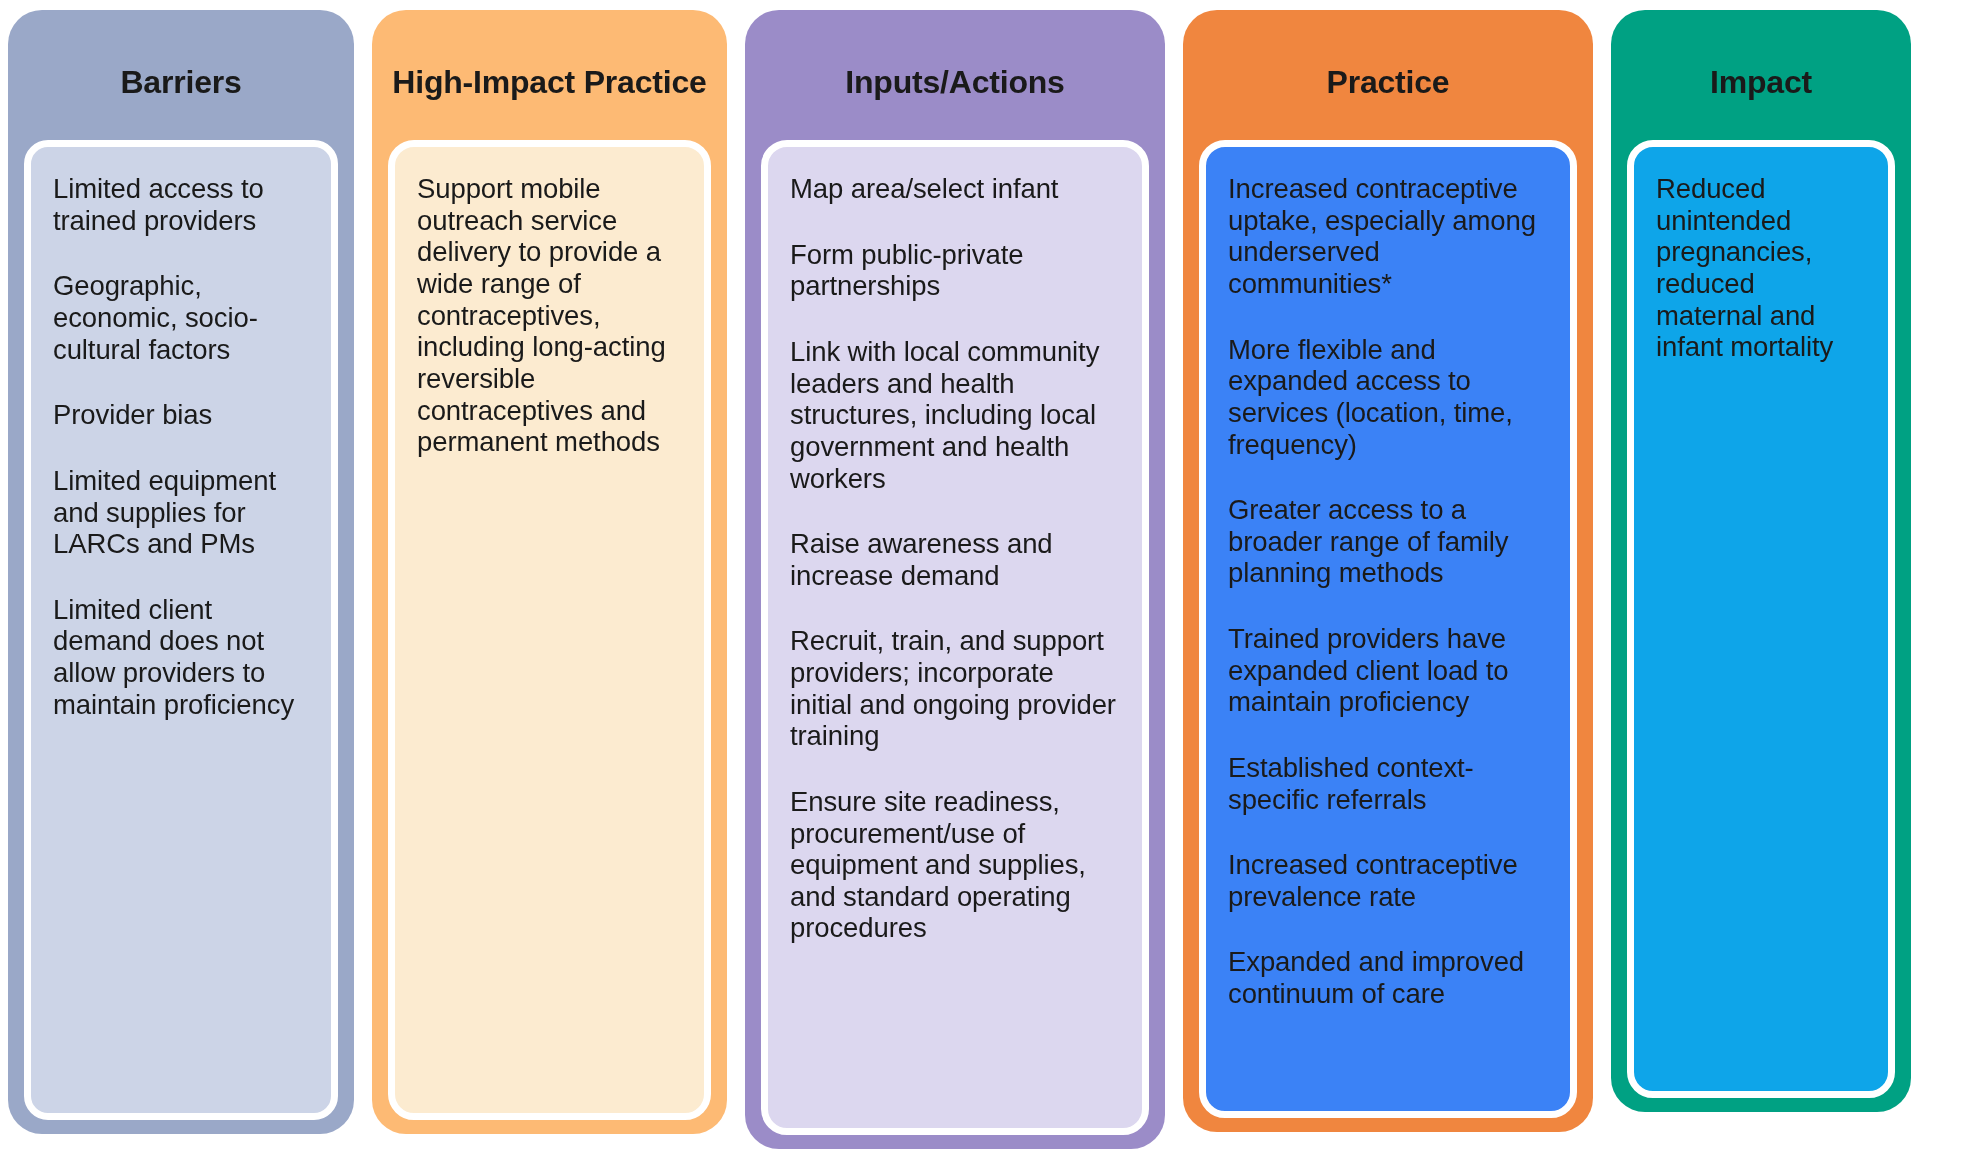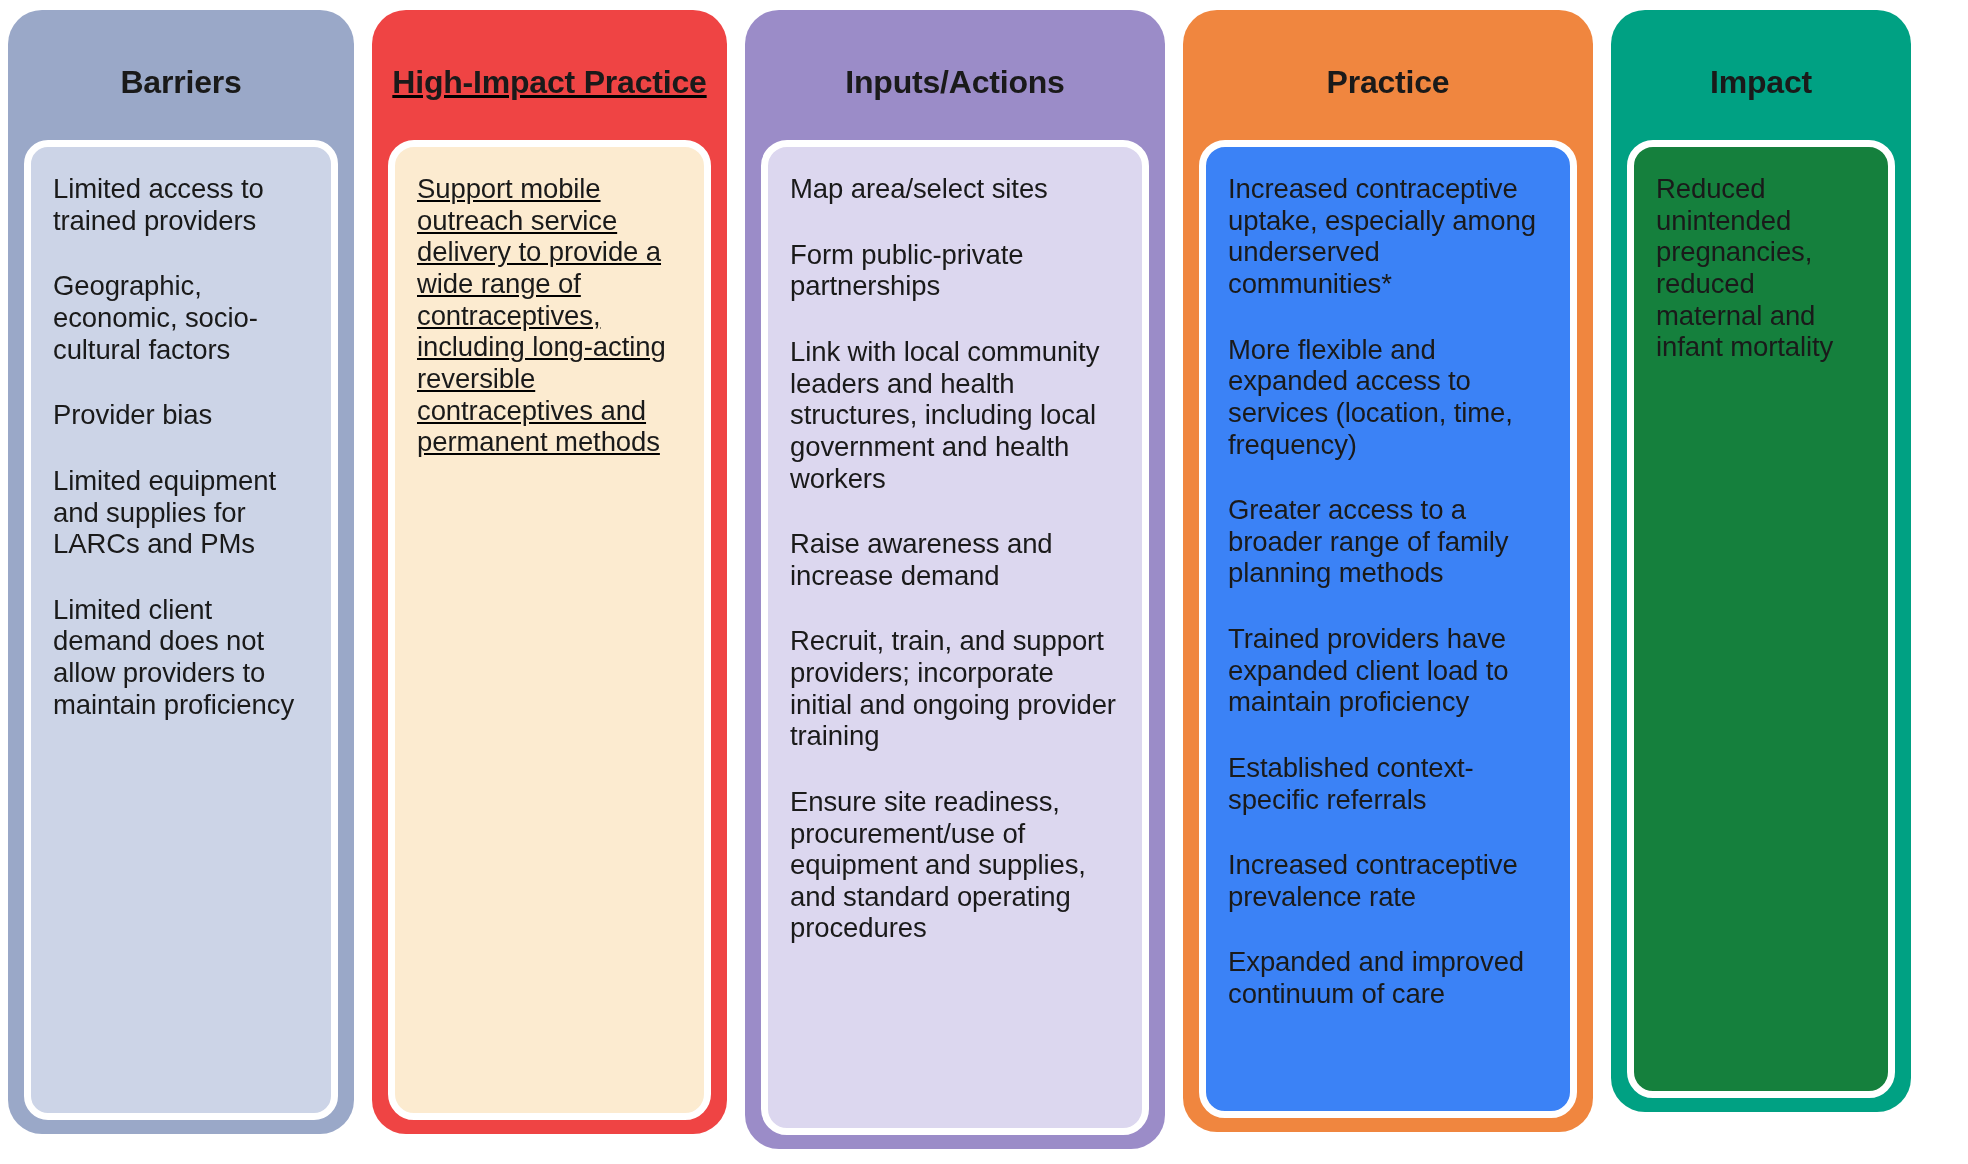--- a/index.html
+++ b/index.html
@@ -57,34 +57,34 @@
     margin-bottom: 34px;
     letter-spacing: -0.1px;
   }
   .item:last-child { margin-bottom: 0; }
 
   
   .c-barriers        { width: 346px;  background: #9aa8c8; min-height: 1110px; }
   .c-barriers .col-body { background: #ccd4e7; border-color: #ffffff; min-height: 980px; border-radius: 24px; }
 
   
-  .c-hip             { width: 355px;  background: #ef4444; min-height: 1110px; text-decoration: underline; }
+  .c-hip             { width: 355px;  background: #fdba74; min-height: 1110px; }
   .c-hip .col-body   { background: #fcebd0; border-color: #ffffff; min-height: 980px; }
 
   
   .c-inputs          { width: 420px;  background: #9b8cc8; min-height: 1125px; }
   .c-inputs .col-body{ background: #dcd7ef; border-color: #ffffff; min-height: 995px; }
 
   
   .c-outcomes        { width: 410px;  background: #f0863f; min-height: 1108px; }
   .c-outcomes .col-body { background: #3b82f6; border-color: #ffffff; min-height: 978px; }
 
   
   .c-impact          { width: 300px;  background: #00a183; min-height: 1090px; }
-  .c-impact .col-body{ background: #15803d; border-color: #ffffff; min-height: 958px; }
+  .c-impact .col-body{ background: #0ea5e9; border-color: #ffffff; min-height: 958px; }
 
   .c-impact .col-body,
   .c-outcomes .col-body { }
 </style>
 </head>
 <body>
 
 <div id="diagram">
 
   <section class="column c-barriers">
@@ -101,21 +101,21 @@
   <section class="column c-hip">
     <div class="col-header">High-Impact Practice</div>
     <div class="col-body">
       <div class="item">Support mobile outreach service delivery to provide a wide range of contraceptives, including long-acting reversible contraceptives and permanent methods</div>
     </div>
   </section>
 
   <section class="column c-inputs">
     <div class="col-header">Inputs/Actions</div>
     <div class="col-body">
-      <div class="item">Map area/select sites</div>
+      <div class="item">Map area/select infant</div>
       <div class="item">Form public-private partnerships</div>
       <div class="item">Link with local community leaders and health structures, including local government and health workers</div>
       <div class="item">Raise awareness and increase demand</div>
       <div class="item">Recruit, train, and support providers; incorporate initial and ongoing provider training</div>
       <div class="item">Ensure site readiness, procurement/use of equipment and supplies, and standard operating procedures</div>
     </div>
   </section>
 
   <section class="column c-outcomes">
     <div class="col-header">Practice</div>

